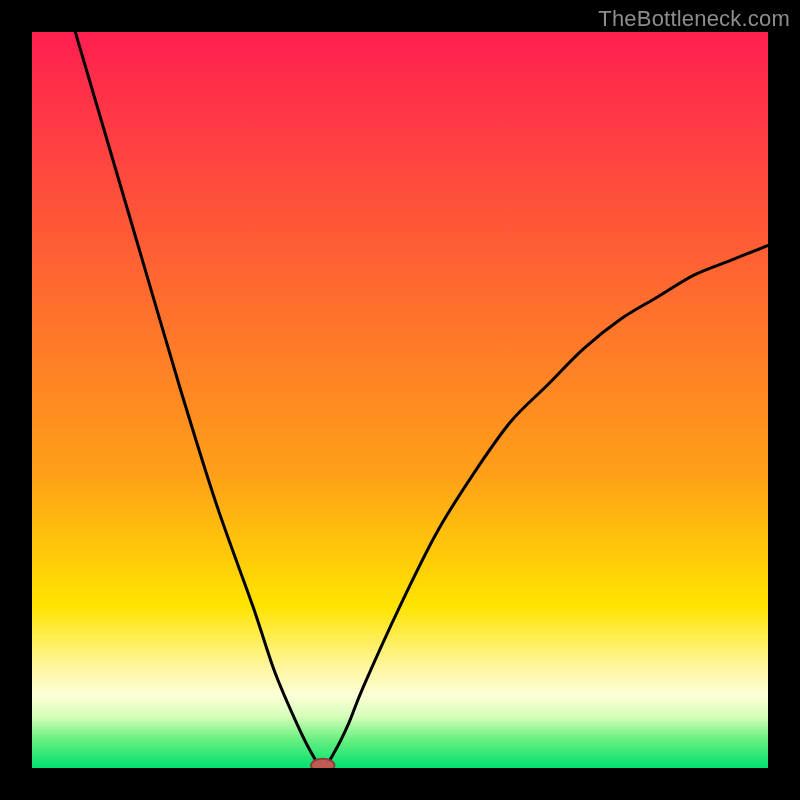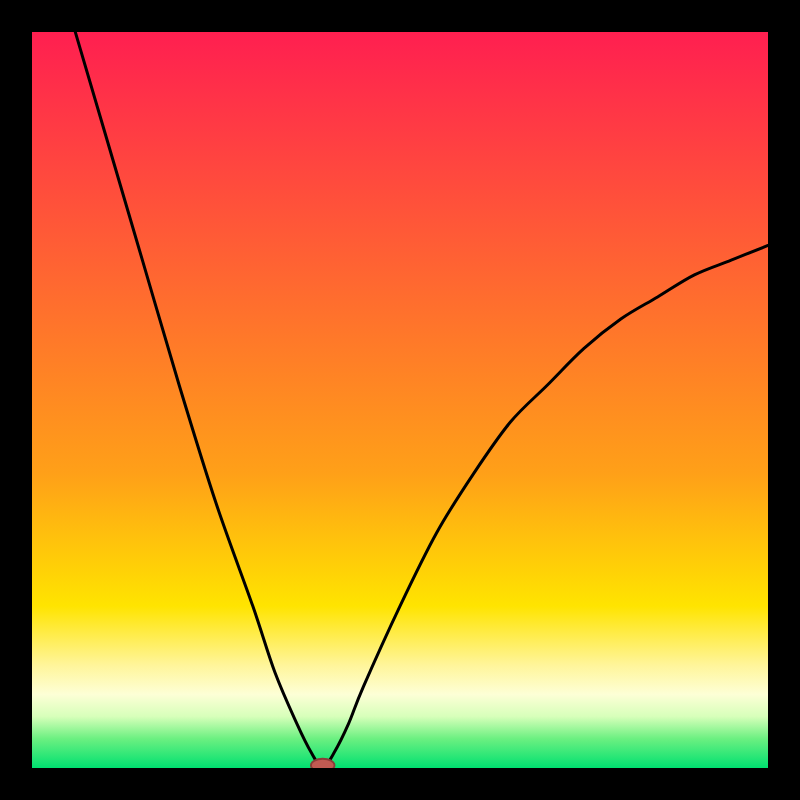--- a/index.html
+++ b/index.html
@@ -54,13 +54,14 @@
       </linearGradient>
     </defs>
 
     <rect x="0" y="0" width="100" height="100" fill="url(#bg-grad)"></rect>
 
     <path id="curve-path" fill="none" stroke-width="3" stroke-linecap="round" vector-effect="non-scaling-stroke" stroke="#000000" d="M 0 -20 C 0.8333333333333334 -17.166666666666668, 3.333333333333333 -8.666666666666668, 5 -3 C 6.666666666666667 2.666666666666667, 8.333333333333334 8.333333333333332, 10 14 C 11.666666666666666 19.666666666666668, 13.333333333333334 25.333333333333332, 15 31 C 16.666666666666668 36.666666666666664, 18.333333333333332 42.5, 20 48 C 21.666666666666668 53.5, 23.333333333333332 59, 25 64 C 26.666666666666668 69, 28.666666666666668 74.16666666666667, 30 78 C 31.333333333333332 81.83333333333333, 32 84.33333333333333, 33 87 C 34 89.66666666666667, 35.166666666666664 92.16666666666667, 36 94 C 36.833333333333336 95.83333333333333, 37.416666666666664 97, 38 98 C 38.583333333333336 99, 39 100, 39.5 100 C 40 100, 40.416666666666664 99, 41 98 C 41.583333333333336 97, 42.333333333333336 95.5, 43 94 C 43.666666666666664 92.5, 43.833333333333336 91.66666666666667, 45 89 C 46.166666666666664 86.33333333333333, 48.33333333333333 81.5, 50 78 C 51.66666666666667 74.5, 53.33333333333334 71, 55.00000000000001 68 C 56.66666666666667 65, 58.333333333333336 62.5, 60 60 C 61.666666666666664 57.5, 63.333333333333336 55, 65 53 C 66.66666666666667 51, 68.33333333333333 49.666666666666664, 70 48 C 71.66666666666667 46.333333333333336, 73.33333333333333 44.50000000000001, 75 43.00000000000001 C 76.66666666666667 41.50000000000001, 78.33333333333333 40.16666666666667, 80 39 C 81.66666666666667 37.83333333333333, 83.33333333333333 37, 85 36 C 86.66666666666667 35, 88.33333333333333 33.833333333333336, 90 33 C 91.66666666666667 32.166666666666664, 93.33333333333333 31.666666666666668, 95 31 C 96.66666666666667 30.333333333333332, 99.16666666666667 29.333333333333332, 100 29"></path>
 
     <ellipse id="min-marker" fill="#c05a52" cx="39.5" cy="99.64" rx="1.6" ry="0.9" stroke="#8a3d38" stroke-width="0.25"></ellipse>
   </svg>
 
+  <div class="attribution">TheBottleneck.com</div>
 </div>
 
 </body></html>

